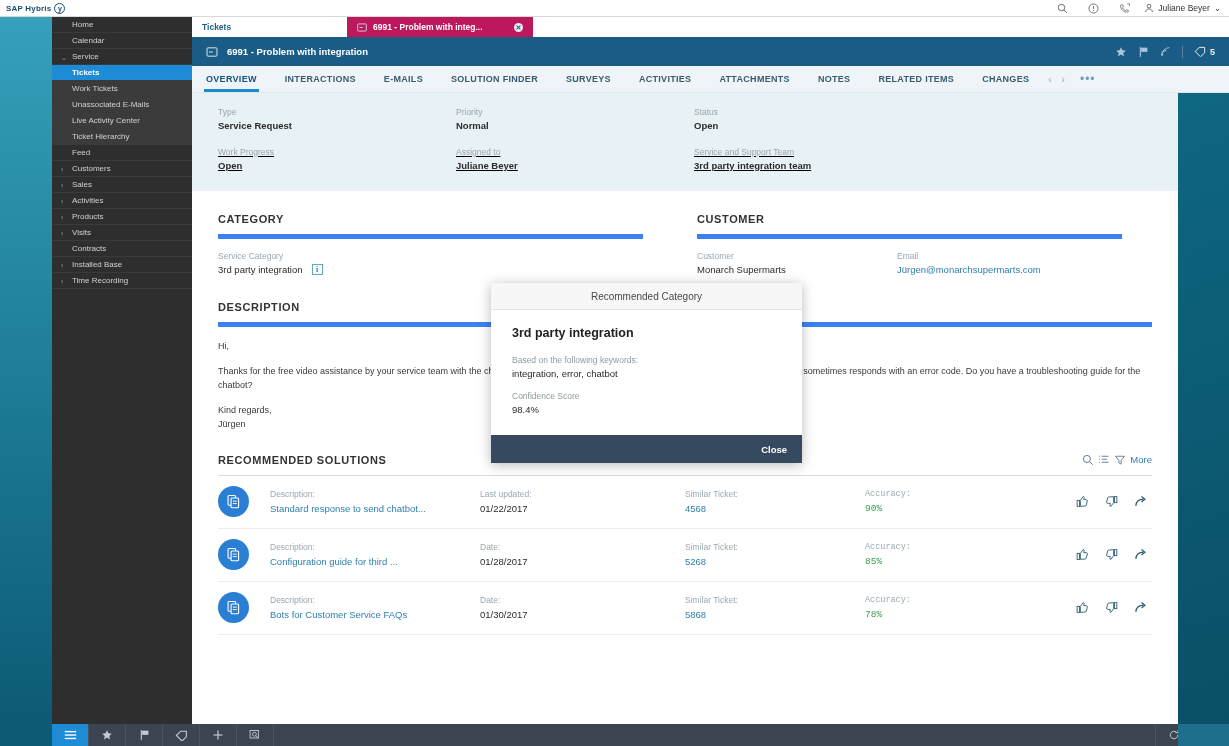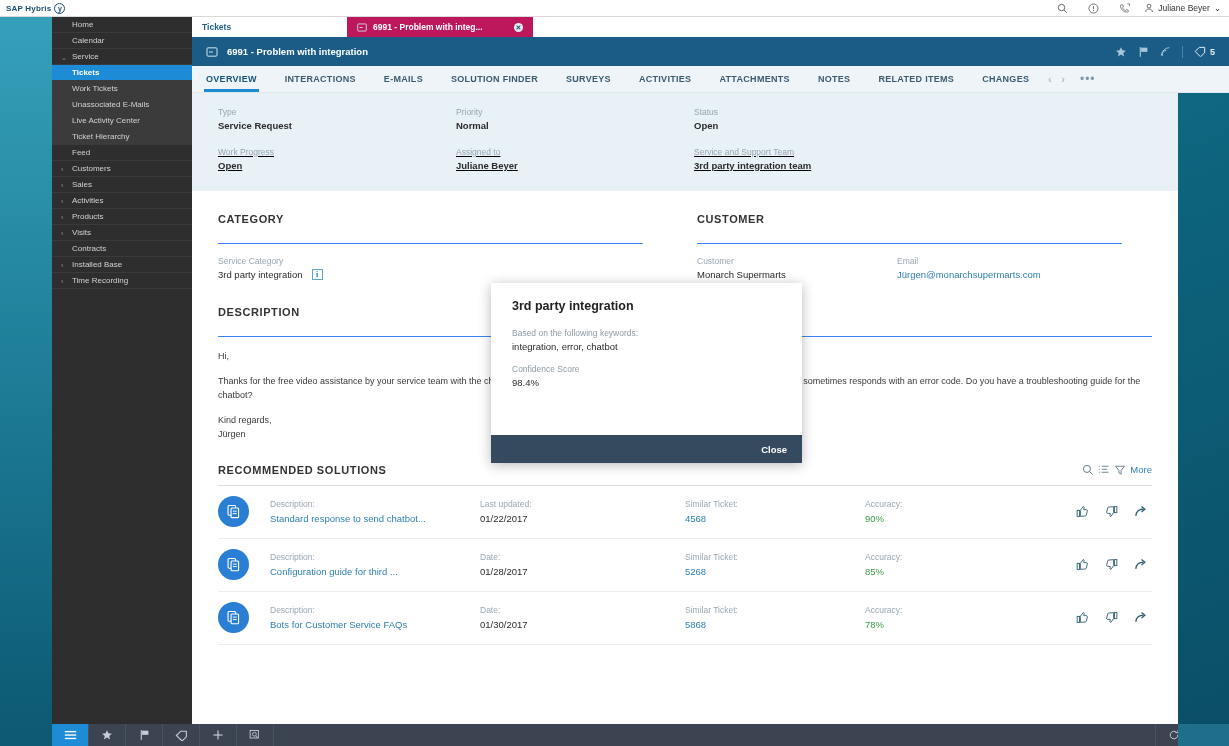--- a/index.html
+++ b/index.html
@@ -123,21 +123,21 @@
   }
   .fact-row { display: flex; }
   .fact-row + .fact-row { margin-top: 16px; text-decoration: underline; }
   .fact { width: 238px; }
   .fact-label { font-size: 8.5px; color: #97a6b0; margin-bottom: 3px; }
   .fact-value { font-size: 9.5px; font-weight: bold; color: #2b2b2b; }
   .sec-cols { display: flex; gap: 54px; padding: 22px 26px 0 26px; }
   .sec-col { width: 425px; }
   .sec-title {
     font-size: 11px; font-weight: bold; color: #333; letter-spacing: .6px;
-    padding-bottom: 18px; border-bottom: 1px solid #3b82f6;
+    padding-bottom: 9px; border-bottom: 5px solid #3b82f6;
   }
   .sec-fields { display: flex; margin-top: 12px; }
   .sec-field { width: 225px; }
   .sec-field.narrow { width: 200px; }
   .sec-flabel { font-size: 8.5px; color: #9aa7b1; margin-bottom: 3px; }
   .sec-fvalue { font-size: 9.5px; color: #2b2b2b; display: flex; align-items: center; gap: 9px; }
   .sec-fvalue.link { color: #2f7fae; }
   .info-btn {
     width: 11px; height: 11px; border: 1px solid #5fa8c4; color: #2f7fae;
     display: inline-flex; align-items: center; justify-content: center;
@@ -158,21 +158,21 @@
   .sol-row { display: flex; align-items: center; height: 53px; border-bottom: 1px solid #ececec; }
   .sol-avatar {
     width: 31px; height: 31px; border-radius: 50%; background: #2a7fd4;
     display: flex; align-items: center; justify-content: center; flex: none;
     margin-right: 21px;
   }
   .sol-cell { flex: none; }
   .sol-cell.c1 { width: 210px; }
   .sol-cell.c2 { width: 205px; }
   .sol-cell.c3 { width: 180px; }
-  .sol-cell.c4 { width: 150px; }
+  .sol-cell.c4 { width: 150px; font-family: Liberation Mono, monospace; }
   .sol-label { font-size: 8.5px; color: #9aa7b1; margin-bottom: 4px; }
   .sol-val { font-size: 9.5px; color: #2b2b2b; }
   .sol-val.link { color: #2f7fae; }
   .sol-val.pct { color: #3d9c4a; }
   .sol-acts { margin-left: auto; display: flex; align-items: center; gap: 16px; padding-right: 4px; }
   .sol-act { color: #2c5c70; display: flex; align-items: center; }
 
   
   .modal-shell {
     position: absolute; left: 491px; top: 283px; width: 311px; height: 180px;
@@ -631,20 +631,21 @@
                 </svg>
               </span>
             </div>
           </div>
         </div>
     </div>
 
   </div>
 
   <div class="modal-shell">
+    <div class="modal-title">Recommended Category</div>
     <div class="modal-body">
       <div class="modal-h">3rd party integration</div>
       <div class="modal-lbl">Based on the following keywords:</div>
       <div class="modal-val">integration, error, chatbot</div>
       <div class="modal-lbl">Confidence Score</div>
       <div class="modal-val">98.4%</div>
     </div>
     <div class="modal-foot">
       <span class="modal-close">Close</span>
     </div>

